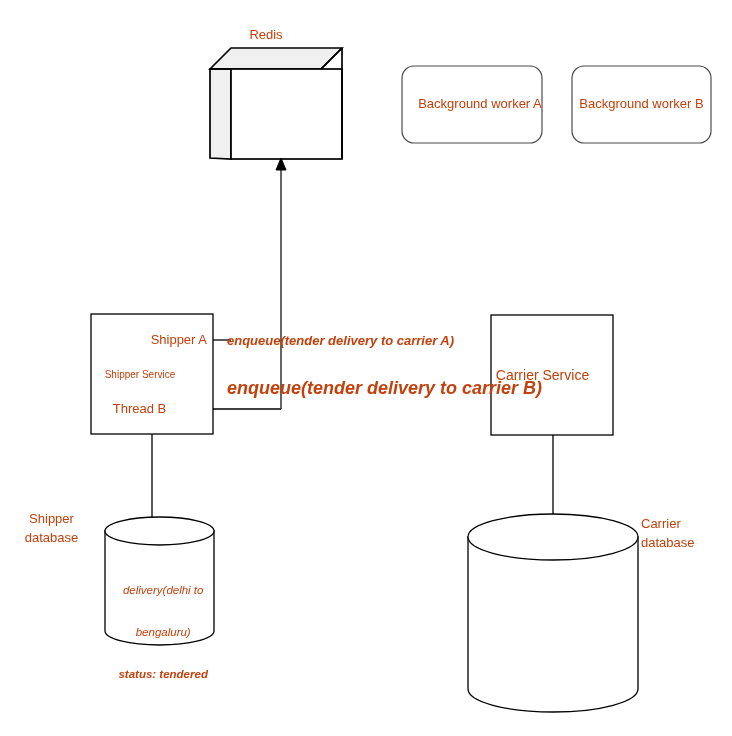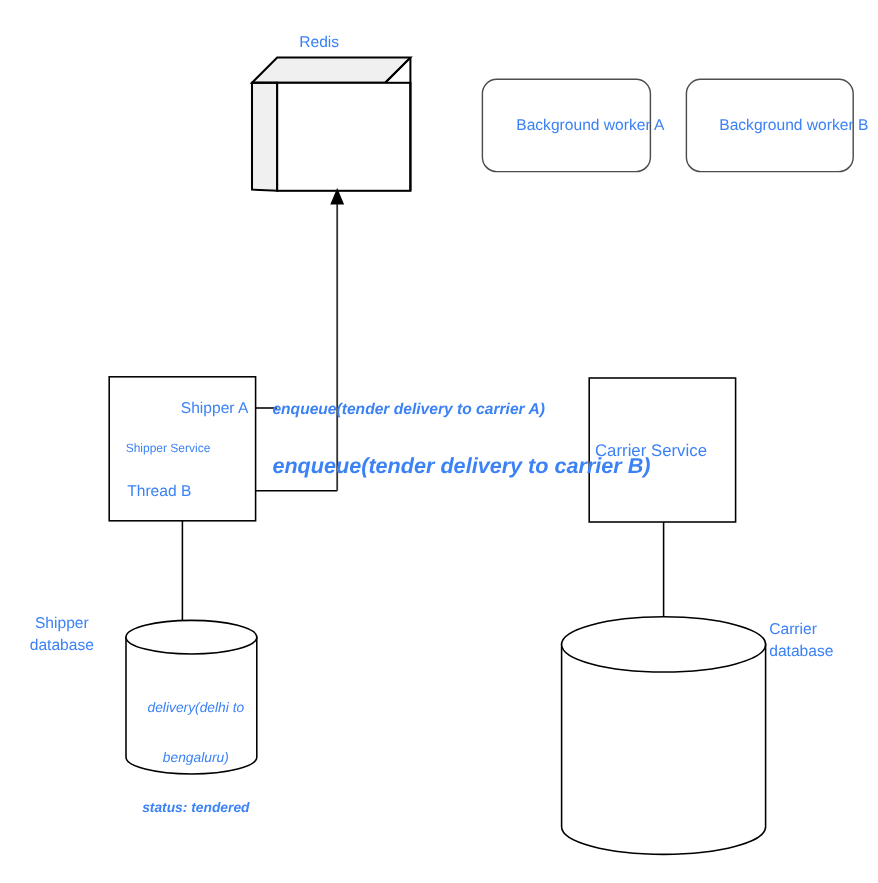--- a/index.html
+++ b/index.html
@@ -21,55 +21,55 @@
     left: 0;
     top: 0;
     width: 732px;
     height: 736px;
   }
   .lbl {
     position: absolute;
     font-family: "Liberation Sans", sans-serif;
     font-size: 13px;
     line-height: 16px;
-    color: #3b82f6;
+    color: #c2410c;
     white-space: pre;
     text-align: center;
   }
   .lbl-left   { text-align: left; }
   .lbl-right  { text-align: right; }
   .ital       { font-style: italic; }
   .bolditalic { font-style: italic; font-weight: bold; }
 
   
   #redis-label {
     left: 216px; top: 27px; width: 100px;
     font-size: 13px;
   }
   #worker-a-label {
-    left: 414px; top: 96px; width: 156px;
+    left: 402px; top: 96px; width: 156px;
   }
   #worker-b-label {
-    left: 572px; top: 96px; width: 139px; padding-left: 20px;
+    left: 572px; top: 96px; width: 139px;
   }
   #shipper-service-label {
     left: 91px; top: 367px; width: 98px;
     font-size: 10px;
   }
   #carrier-service-label {
     left: 491px; top: 367px; width: 103px;
     font-size: 14px;
   }
   #thread-a-label {
     left: 106px; top: 332px; width: 101px;
     text-align: right;
   }
   #thread-b-label {
-    left: 106px; top: 401px; width: 101px;
-    text-align: left;
+    left: 89px; top: 401px; width: 101px;
+    text-align: center;
   }
   #enqueue-a-label {
     left: 227px; top: 333px; width: 220px;
     text-align: right;
     font-size: 13px;
   }
   #enqueue-b-label {
     left: 227px; top: 380px; width: 220px;
     text-align: left;
     font-size: 18px;

